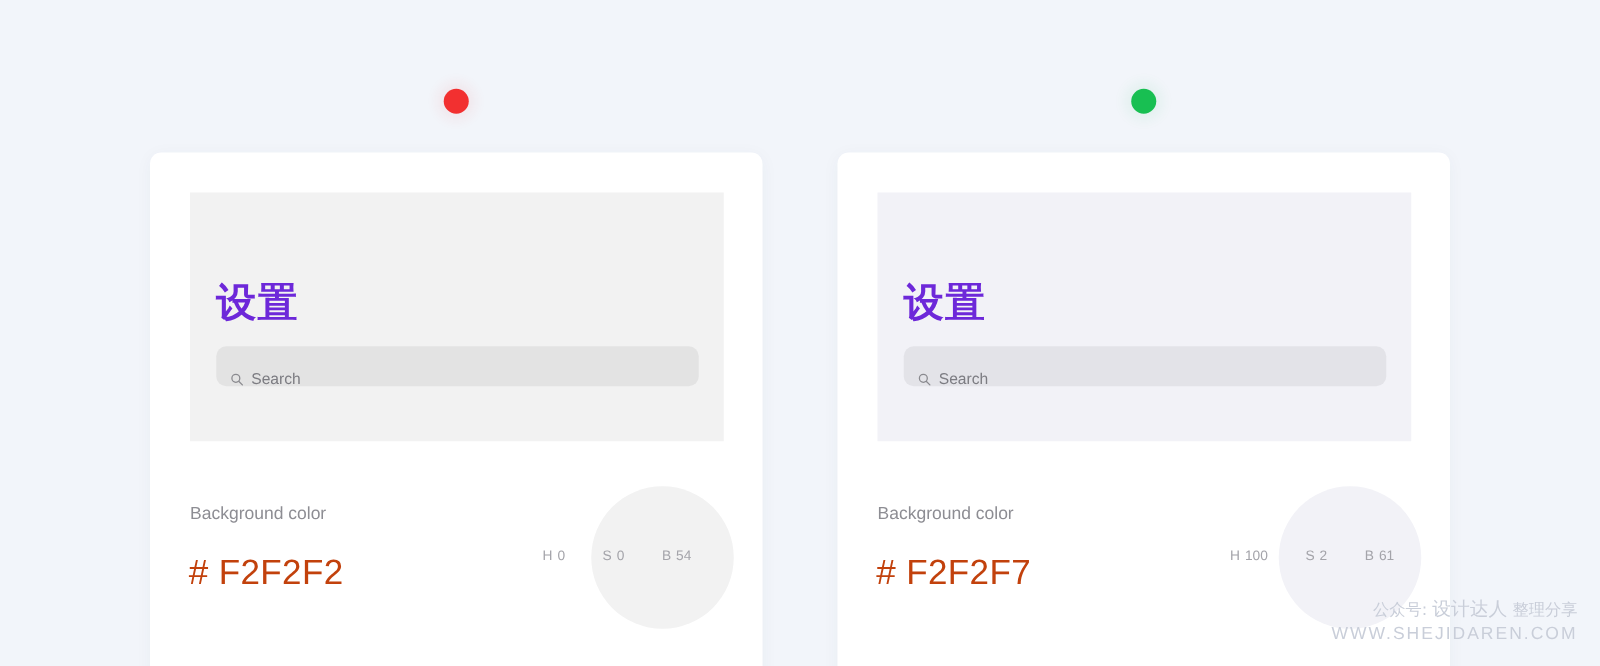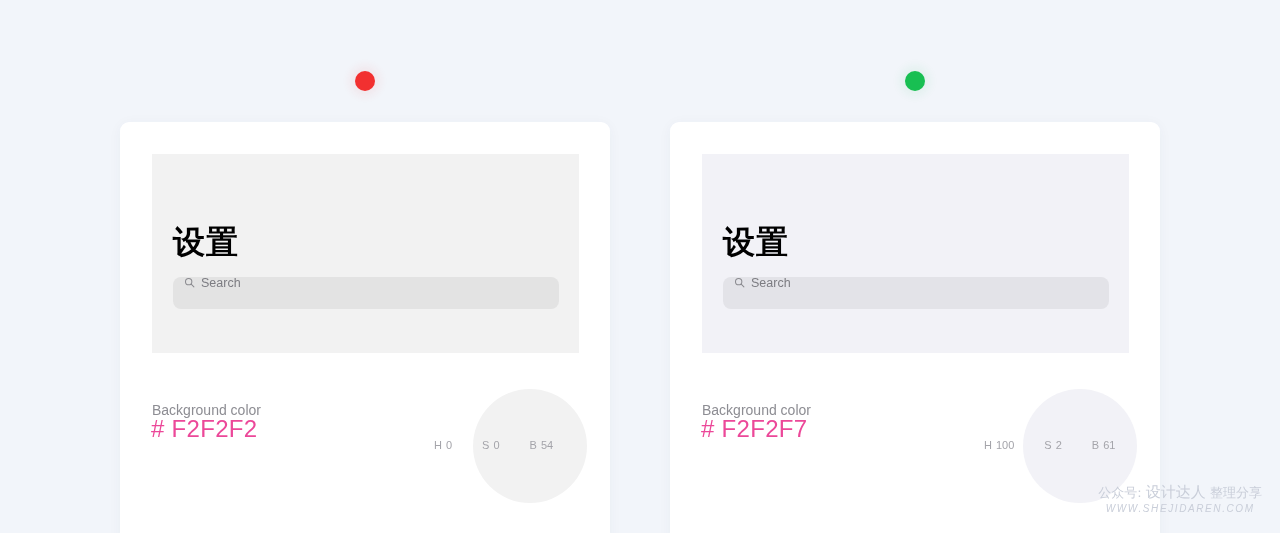--- a/index.html
+++ b/index.html
@@ -64,35 +64,35 @@
   }
   .preview-a { background: #f2f2f2; }
   .preview-b { background: #f2f2f7; }
 
   .preview-title {
     position: absolute;
     left: 21px;
     top: 72px;
     font-size: 32px;
     font-weight: bold;
-    color: #000000;
+    color: #6d28d9;
     letter-spacing: 1px;
     line-height: 1;
     font-family: "DejaVu Sans", "Liberation Sans", sans-serif;
   }
 
   .search-field {
     position: absolute;
     left: 21px;
     top: 123px;
     width: 386px;
     height: 32px;
     border-radius: 8px;
     display: flex;
-    align-items: flex-start;
+    align-items: flex-end;
     box-sizing: border-box;
     padding-left: 11px;
   }
   .search-a { background: #e3e3e3; }
   .search-b { background: #e3e3e8; }
 
   .search-icon {
     width: 11px;
     height: 11px;
     margin-right: 6px;
@@ -122,23 +122,23 @@
     position: absolute;
     left: 32px;
     top: 281px;
     font-size: 14px;
     color: #8d8d93;
     line-height: 1;
   }
   .info-hex {
     position: absolute;
     left: 31px;
-    top: 295px;
-    font-size: 24px;
-    color: #ec4899;
+    top: 322px;
+    font-size: 28px;
+    color: #c2410c;
     line-height: 1;
     letter-spacing: 0.3px;
   }
 
   .hsb-row {
     position: absolute;
     left: 314px;
     top: 318px;
     display: flex;
     align-items: baseline;
@@ -151,35 +151,34 @@
     margin-right: 30px;
   }
   .hsb-item:last-child { margin-right: 0; }
   .hsb-key { margin-right: 4px; }
 
   
   .watermark {
     position: absolute;
     right: 18px;
     bottom: 18px;
-    text-align: center;
+    text-align: right;
     color: #c9ced9;
     user-select: none;
   }
   .wm-top {
     font-size: 13px;
     line-height: 1.25;
     font-family: "DejaVu Sans", "Liberation Sans", sans-serif;
   }
   .wm-brand { font-size: 15px; }
   .wm-bottom {
-    font-size: 10px;
+    font-size: 14px;
     letter-spacing: 1.6px;
     line-height: 1.3;
-    font-style: italic;
   }
 </style>
 </head>
 <body>
 
 <div class="stage">
 
   <div class="dot dot-red"></div>
   <div class="dot dot-green"></div>
 

